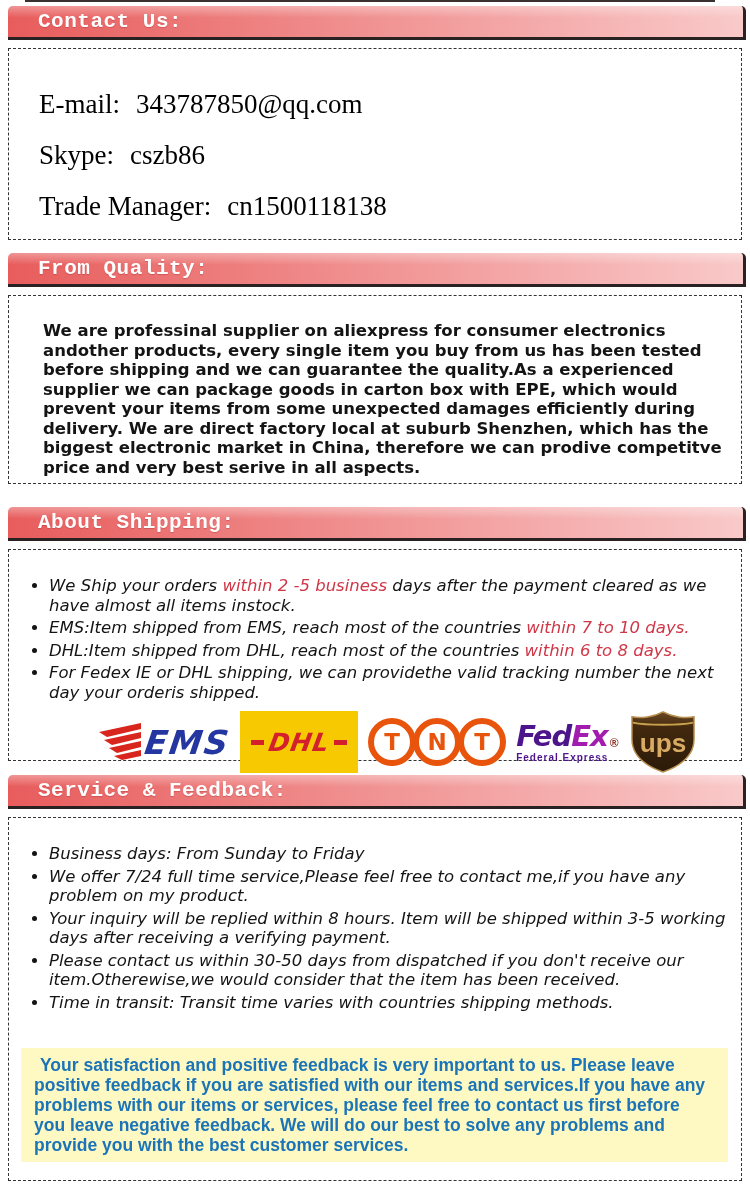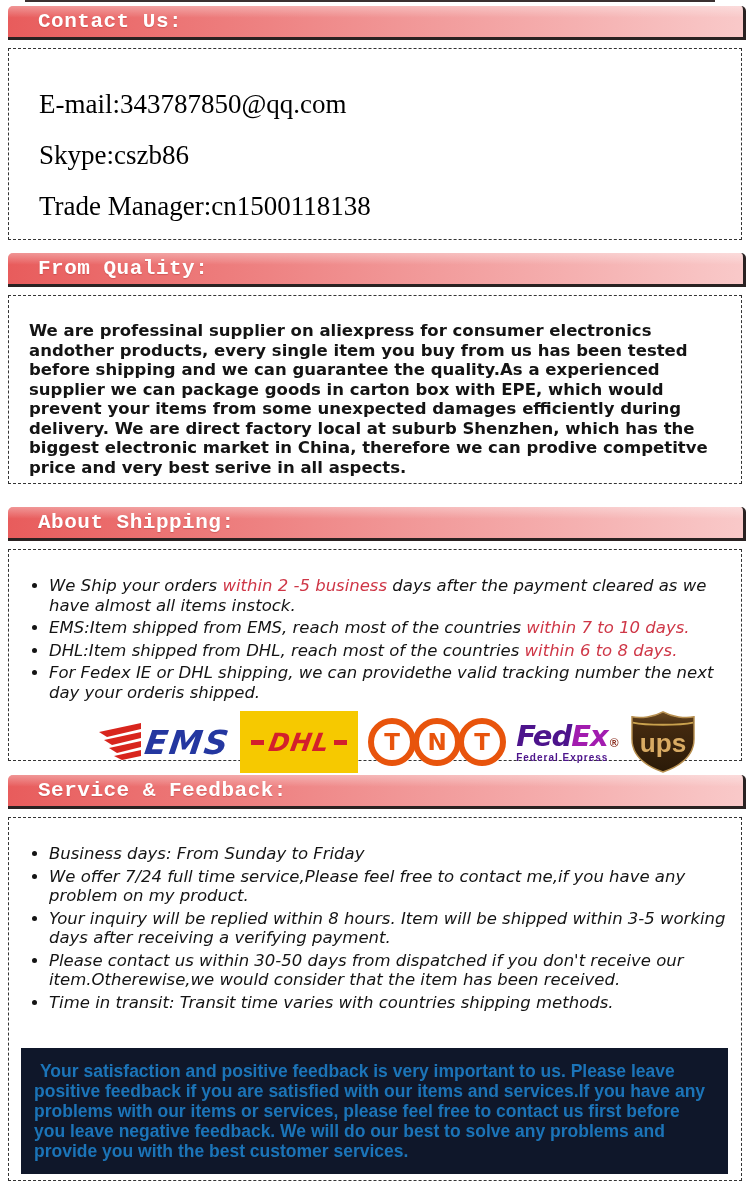--- a/index.html
+++ b/index.html
@@ -42,23 +42,23 @@
     background:#ffffff;
   }
   
   .contact-box{
     height:192px;
     padding:40px 10px 0 30px;
     display:flex;flex-direction:column;row-gap:20px;
     font-family:"Liberation Serif","DejaVu Serif",serif;
     font-size:27px;color:#000000;
   }
-  .contact-row{display:flex;column-gap:0;align-items:flex-start;}
-  
-  .quality-box{height:189px;padding:25px 12px 0 20px;}
+  .contact-row{display:flex;column-gap:16px;align-items:flex-start;}
+  
+  .quality-box{height:189px;padding:25px 12px 0 34px;}
   .quality-box p{
     margin:0;
     font-family:"DejaVu Sans","Liberation Sans",sans-serif;
     font-weight:bold;font-size:16.5px;line-height:19.5px;color:#141414;
   }
   
   ul.bullets{
     margin:0;padding:0 6px 0 40px;
     font-family:"DejaVu Sans","Liberation Sans",sans-serif;
     font-size:16.5px;line-height:19.5px;color:#141414;
@@ -105,22 +105,22 @@
   .fedex-ex{color:#a21caf;}
   .fedex-mark{color:#8a2f20;font-size:12px;font-weight:bold;margin-left:2px;margin-top:14px;}
   .fedex-sub{
     color:#4d148c;font-size:10px;letter-spacing:1px;margin-top:1px;
     font-family:Liberation Sans, sans-serif;font-weight:bold;
   }
   
   .service-box{height:364px;padding:26px 0 0 0;}
   .notice-block{
     margin:36px 13px 0 12px;
-    background:#0f172a;
-    padding:13px 13px;
+    background:#fef9c3;
+    padding:7px 13px;
   }
   .notice-block p{
     margin:0;text-indent:6px;
     color:#1b74b8;font-weight:bold;font-size:17.5px;line-height:20px;
     font-family:"Liberation Sans",sans-serif;
   }
 </style>
 </head>
 <body>
 

